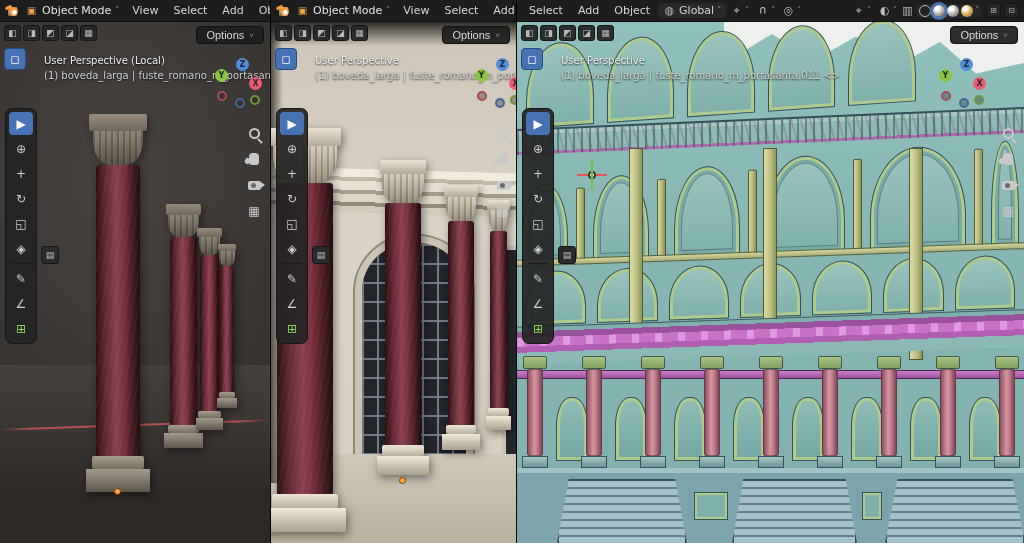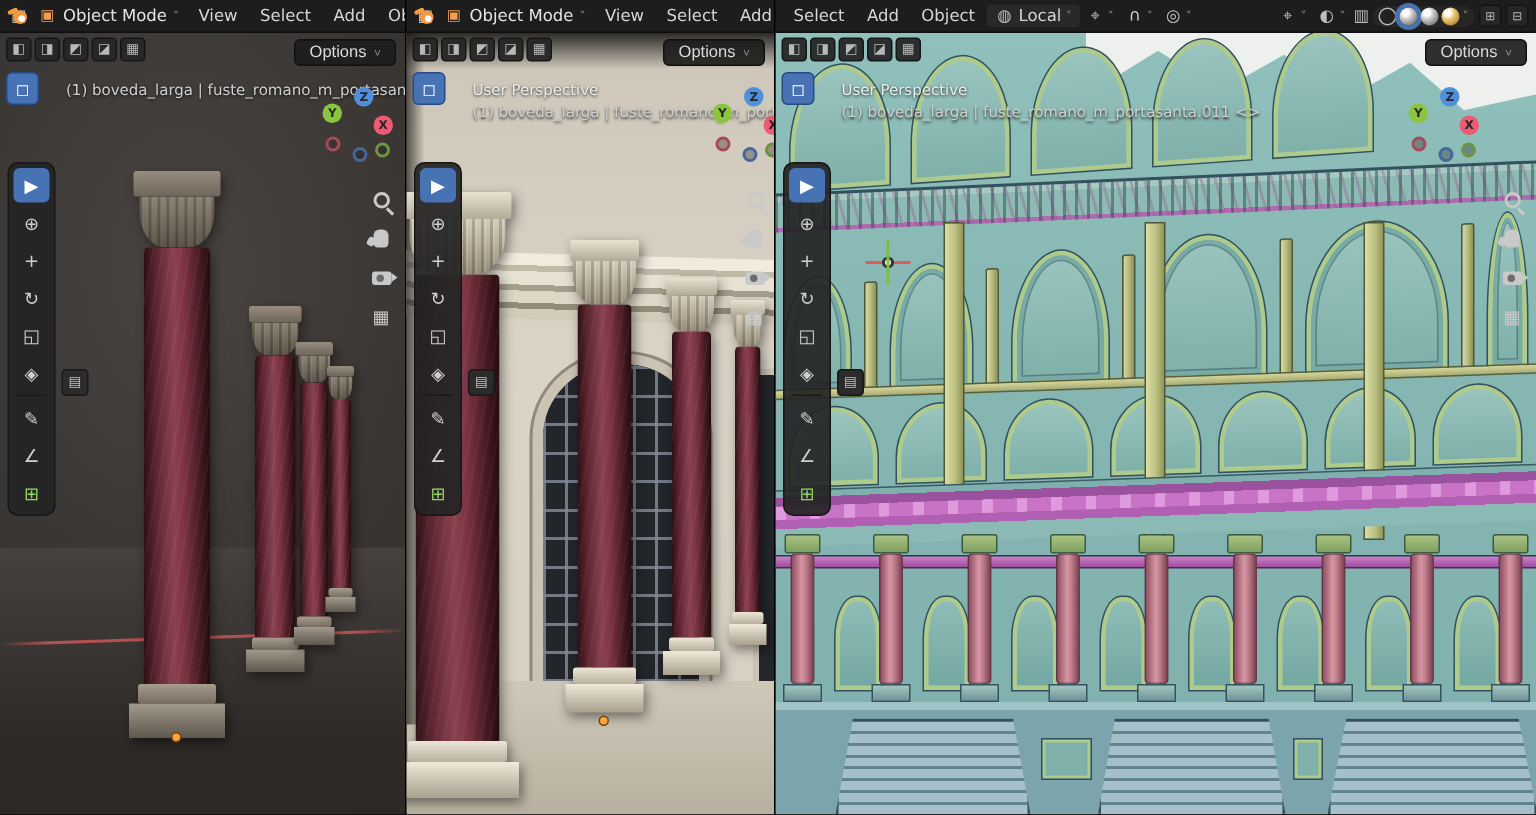--- a/index.html
+++ b/index.html
@@ -247,20 +247,21 @@
         <span class="mini-btn">◩</span>
         <span class="mini-btn">◪</span>
         <span class="mini-btn">▦</span>
       </div>
       <button class="options-btn">
         <span>Options</span>
         <span class="chev">˅</span>
       </button>
       <div class="active-tool-btn">◻</div>
       <div class="overlay-text">
+        <div>User Perspective (Local)</div>
         <div class="obj-label">(1) boveda_larga | fuste_romano_m_portasanta.011 &lt;&gt;</div>
       </div>
 
       <div class="toolbar">
         <div class="tool-btn active">▶</div>
         <div class="tool-btn">⊕</div>
         <div class="tool-btn">+</div>
         <div class="tool-btn">↻</div>
         <div class="tool-btn">◱</div>
         <div class="tool-btn">◈</div>
@@ -404,21 +405,21 @@
     </div>
   </section>
 
   <section class="vp" id="vp2">
     <header class="vp-header">
       <span class="menu">Select</span>
       <span class="menu">Add</span>
       <span class="menu">Object</span>
       <span class="dd">
         <span class="hicon">◍</span>
-        <span>Local</span>
+        <span>Global</span>
         <span class="chev">˅</span>
       </span>
       <span class="hgroup">
         <span class="hicon">⌖</span>
         <span class="chev">˅</span>
       </span>
       <span class="hgroup">
         <span class="hicon magnet">∪</span>
         <span class="chev">˅</span>
       </span>

